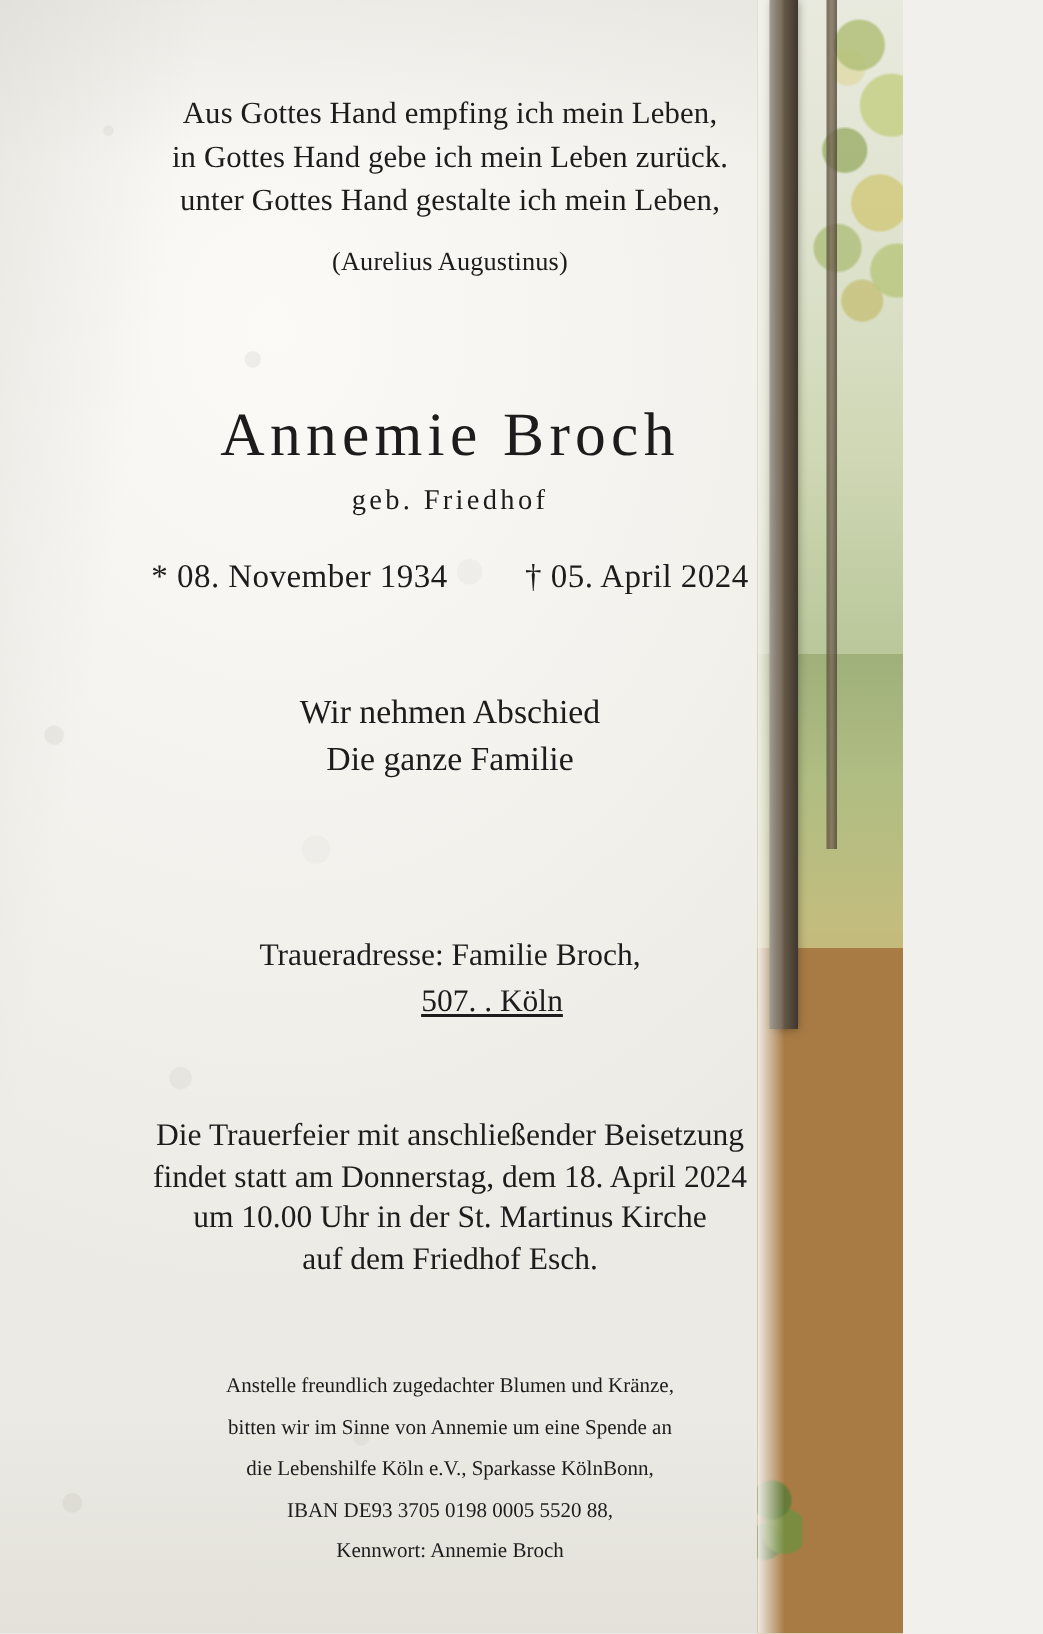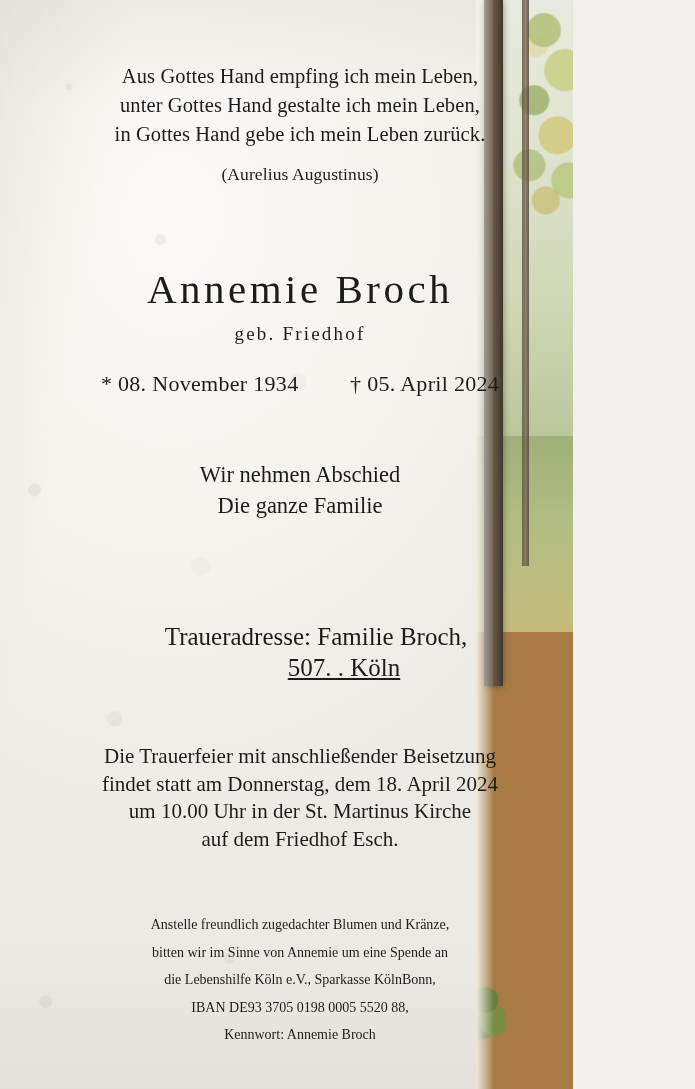--- a/index.html
+++ b/index.html
@@ -14,20 +14,21 @@
     overflow: hidden;
   }
 
   .card {
     position: relative;
     width: 573px;
     height: 1089px;
     overflow: hidden;
     background:
       radial-gradient(ellipse 90% 60% at 30% 20%, #fbfaf7 0%, #f3f1ec 60%, #eceae4 100%);
+    padding-left: 29px;
   }
 
   
   .paper-texture {
     position: absolute;
     inset: 0;
     background-image:
       radial-gradient(circle at 12% 8%, rgba(190,188,180,0.22) 0 3px, transparent 4px),
       radial-gradient(circle at 28% 22%, rgba(180,178,170,0.18) 0 5px, transparent 6px),
       radial-gradient(circle at 6% 45%, rgba(185,183,175,0.20) 0 6px, transparent 7px),
@@ -189,23 +190,22 @@
   .dates .gap { display: inline-block; width: 40px; }
 
   .farewell {
     margin-top: 62px;
     font-size: 22.5px;
     line-height: 31px;
   }
 
   .address {
     margin-top: 100px;
-    font-size: 25px;
+    font-size: 21px;
     line-height: 31px;
-    margin-left: 16px;
   }
   .address-line2 {
     padding-left: 56px;
     text-decoration: underline;
   }
 
   .ceremony {
     margin-top: 60px;
     font-size: 21px;
     line-height: 27.5px;
@@ -233,22 +233,22 @@
     <div class="ps-trunk"></div>
     <div class="ps-trunk2"></div>
     <div class="ps-green-bush"></div>
     <div class="ps-edge-fade"></div>
   </div>
 
   <div class="content">
 
     <div class="block quote">
       <div class="quote-line">Aus Gottes Hand empfing ich mein Leben,</div>
+      <div class="quote-line">in Gottes Hand gebe ich mein Leben zurück.</div>
       <div class="quote-line">unter Gottes Hand gestalte ich mein Leben,</div>
-      <div class="quote-line">in Gottes Hand gebe ich mein Leben zurück.</div>
       <div class="quote-author">(Aurelius Augustinus)</div>
     </div>
 
     <div class="block name">Annemie  Broch</div>
     <div class="block born-name">geb. Friedhof</div>
 
     <div class="block dates">
       <span>* 08. November 1934</span>
       <span class="gap"></span>
       <span>† 05. April 2024</span>

